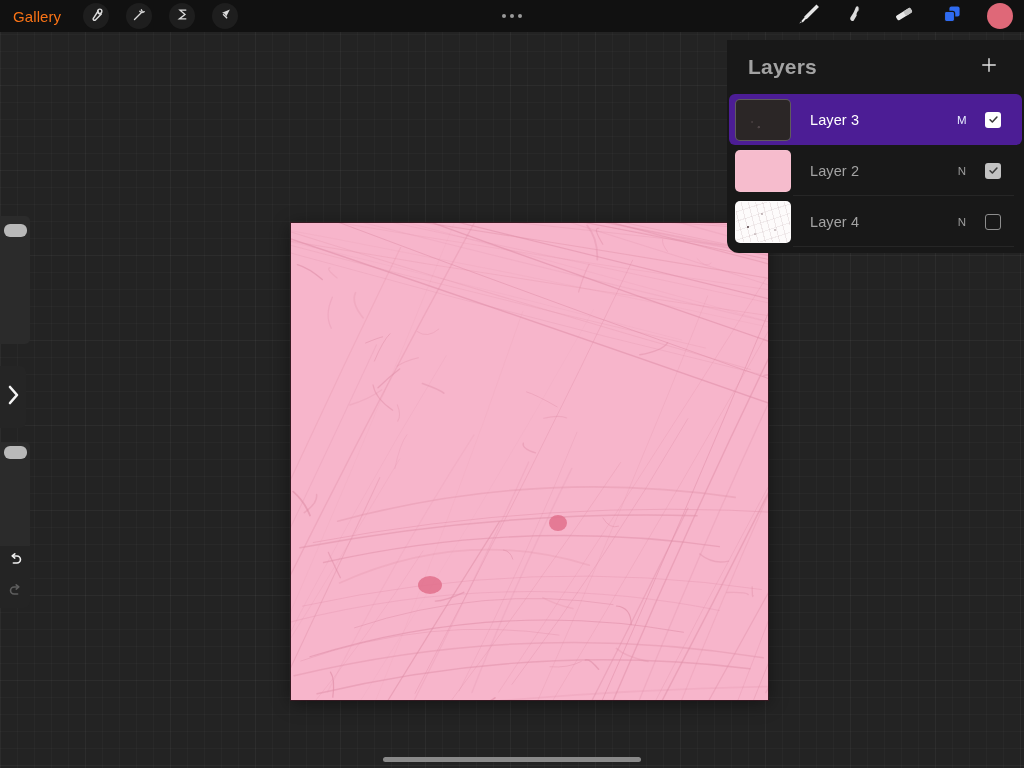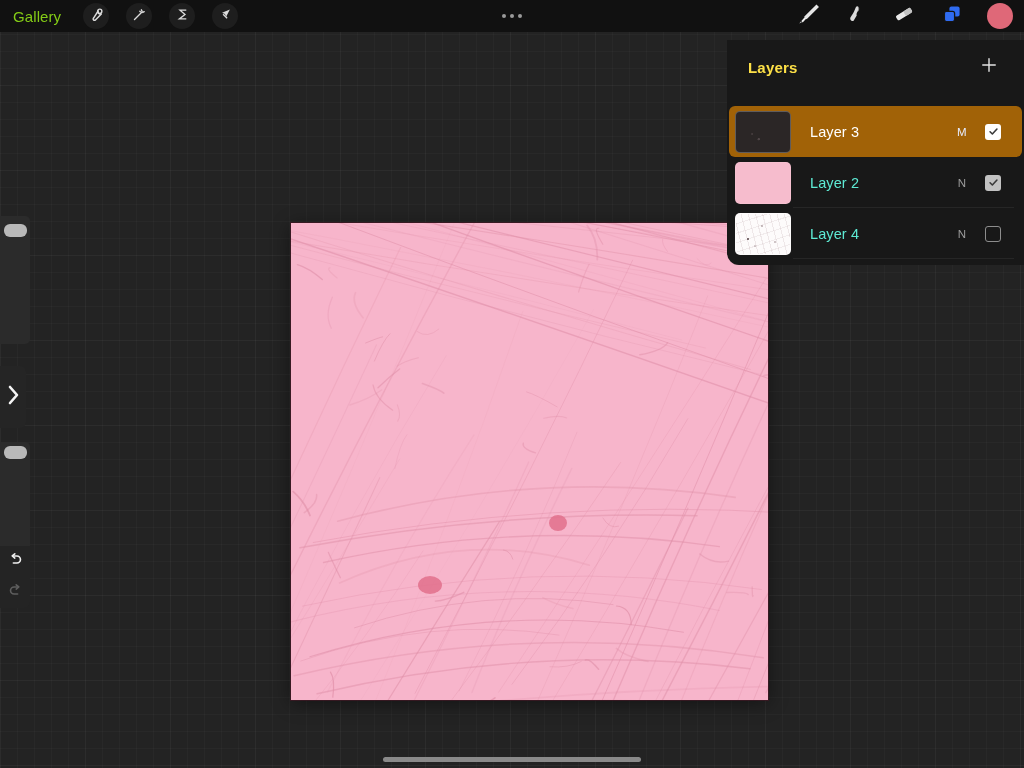--- a/index.html
+++ b/index.html
@@ -23,21 +23,21 @@
   }
 
   
   #topbar {
     position:absolute; top:0; left:0; width:1024px; height:32px;
     background:#111111;
     display:flex; align-items:center;
     z-index:40;
   }
   #gallery-btn {
-    color:#84cc16; font-size:15px; margin-left:13px; letter-spacing:.1px;
+    color:#f97316; font-size:15px; margin-left:13px; letter-spacing:.1px;
     cursor:pointer;
   }
   .tool-circle {
     width:26px; height:26px; border-radius:50%;
     background:#1e1e1e;
     display:flex; align-items:center; justify-content:center;
     cursor:pointer;
   }
   #left-tools { display:flex; align-items:center; gap:17px; margin-left:22px; }
   #center-dots {
@@ -96,29 +96,29 @@
     position:absolute; right:0; top:40px; width:297px;
     background:#181818;
     border-bottom-left-radius:12px;
     padding-bottom:6px;
     z-index:45;
   }
   #layers-head {
     height:54px; display:flex; align-items:center; justify-content:space-between;
     padding:0 22px 0 21px;
   }
-  #layers-title { color:#fde047; font-size:15px; font-weight:bold; letter-spacing:.2px; }
+  #layers-title { color:#a3a3a3; font-size:21px; font-weight:bold; letter-spacing:.2px; }
   #add-layer-btn { cursor:pointer; display:flex; align-items:center; justify-content:center; width:26px; height:26px;}
 
   .layer-row {
     height:51px; display:flex; align-items:center;
     padding:0 0 0 3px; margin:0 2px;
     position:relative; cursor:pointer;
   }
-  .layer-row.selected { background:#a16207; border-radius:6px;margin-top:12px; }
+  .layer-row.selected { background:#4c1d95; border-radius:6px; }
   .layer-row .sep {
     position:absolute; left:64px; right:8px; bottom:0; height:1px; background:#262626;
   }
 
   .thumb {
     width:56px; height:42px; border-radius:5px;
     margin-left:3px; flex:none; position:relative; overflow:hidden;
     background:#2a2a2a;
     border:1px solid rgba(255,255,255,.07);
   }
@@ -138,21 +138,21 @@
       repeating-linear-gradient(162deg, rgba(180,155,160,.16) 0 1px, transparent 1px 9px);
   }
   .thumb.dark::after {
     content:''; position:absolute; inset:0;
     background-image:
       radial-gradient(circle at 42% 68%, rgba(150,130,135,.35) 0 1px, transparent 1.4px),
       radial-gradient(circle at 30% 55%, rgba(150,130,135,.22) 0 .8px, transparent 1.1px);
   }
 
   .layer-name {
-    color:#5eead4; font-size:14.5px; margin-left:19px; flex:1;
+    color:#a3a3a3; font-size:14.5px; margin-left:19px; flex:1;
     letter-spacing:.1px;
   }
   .layer-row.selected .layer-name { color:#ffffff; }
   .blend-mode {
     color:#9b9b9b; font-size:11.5px; width:22px; text-align:center; letter-spacing:.3px;
   }
   .layer-row.selected .blend-mode { color:#e6ecff; }
   .vis-box {
     width:16px; height:16px; border-radius:3px; margin-right:21px; margin-left:12px;
     display:flex; align-items:center; justify-content:center; flex:none;

